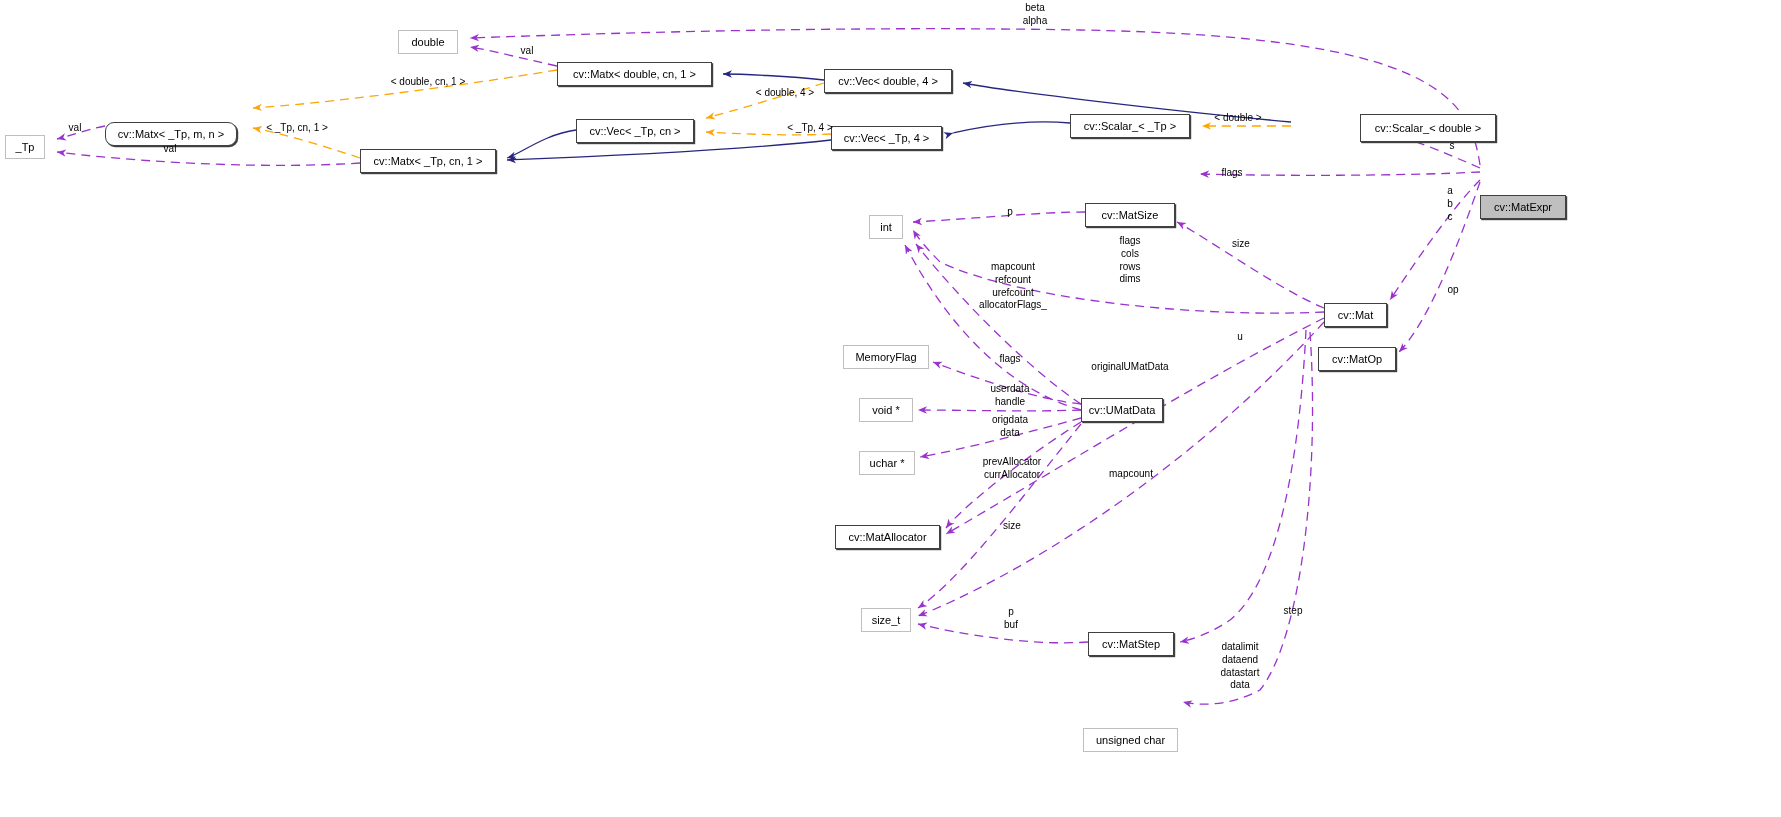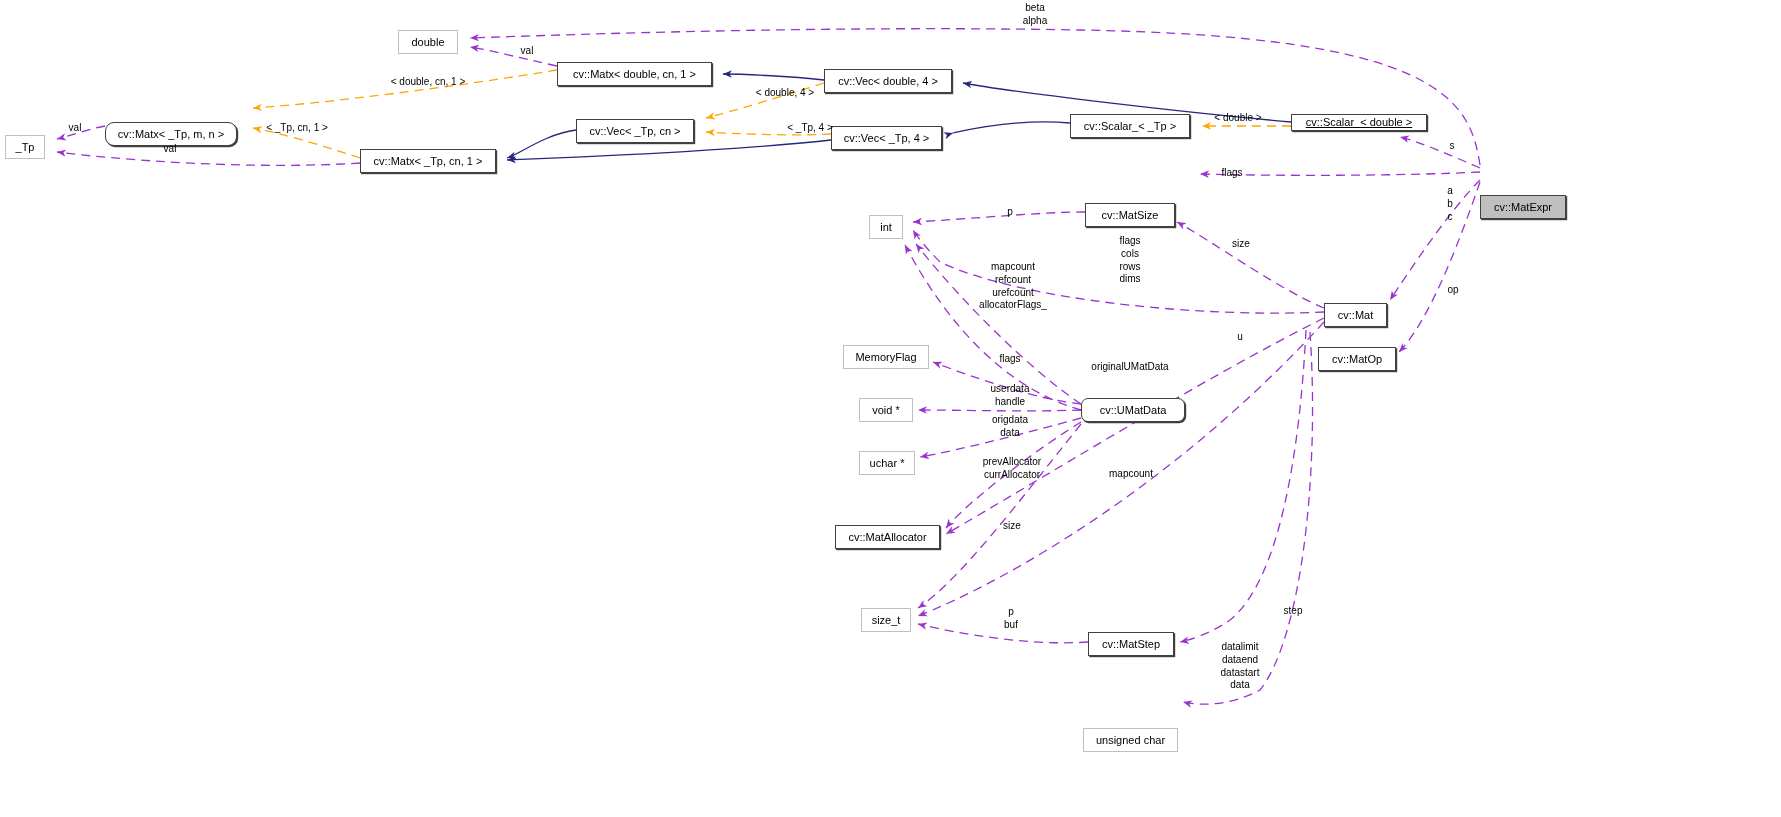--- a/index.html
+++ b/index.html
@@ -145,29 +145,29 @@
 
 <div class="node " style="left: 5px; top: 135px; width: 40px; height: 24px;">_Tp</div>
     <div class="node solid" style="left: 105px; top: 122px; width: 132px; height: 24px; border-radius: 9px;">cv::Matx&lt; _Tp, m, n &gt;</div>
     <div class="node solid" style="left: 360px; top: 149px; width: 136px; height: 24px;">cv::Matx&lt; _Tp, cn, 1 &gt;</div>
     <div class="node " style="left: 398px; top: 30px; width: 60px; height: 24px;">double</div>
     <div class="node solid" style="left: 557px; top: 62px; width: 155px; height: 24px;">cv::Matx&lt; double, cn, 1 &gt;</div>
     <div class="node solid" style="left: 576px; top: 119px; width: 118px; height: 24px;">cv::Vec&lt; _Tp, cn &gt;</div>
     <div class="node solid" style="left: 824px; top: 69px; width: 128px; height: 24px;">cv::Vec&lt; double, 4 &gt;</div>
     <div class="node solid" style="left: 831px; top: 126px; width: 111px; height: 24px;">cv::Vec&lt; _Tp, 4 &gt;</div>
     <div class="node solid" style="left: 1070px; top: 114px; width: 120px; height: 24px;">cv::Scalar_&lt; _Tp &gt;</div>
-    <div class="node solid" style="left: 1291px; top: 114px; width: 136px; height: 17px; text-decoration: underline;">cv::Scalar_&lt; double &gt;</div>
+    <div class="node solid" style="left: 1360px; top: 114px; width: 136px; height: 28px;">cv::Scalar_&lt; double &gt;</div>
     <div class="node highlight" style="left: 1480px; top: 159px; width: 86px; height: 24px; margin-top: 36px;">cv::MatExpr</div>
     <div class="node " style="left: 869px; top: 215px; width: 34px; height: 24px;">int</div>
     <div class="node solid" style="left: 1085px; top: 203px; width: 90px; height: 24px;">cv::MatSize</div>
     <div class="node solid" style="left: 1324px; top: 303px; width: 63px; height: 24px;">cv::Mat</div>
     <div class="node solid" style="left: 1318px; top: 347px; width: 78px; height: 24px;">cv::MatOp</div>
     <div class="node " style="left: 843px; top: 345px; width: 86px; height: 24px;">MemoryFlag</div>
     <div class="node " style="left: 859px; top: 398px; width: 54px; height: 24px;">void *</div>
-    <div class="node solid" style="left: 1081px; top: 398px; width: 104px; height: 24px; border-radius: 7px;">cv::UMatData</div>
+    <div class="node solid" style="left: 1081px; top: 398px; width: 82px; height: 24px;">cv::UMatData</div>
     <div class="node " style="left: 859px; top: 451px; width: 56px; height: 24px;">uchar *</div>
     <div class="node solid" style="left: 835px; top: 525px; width: 105px; height: 24px;">cv::MatAllocator</div>
     <div class="node " style="left: 861px; top: 608px; width: 50px; height: 24px;">size_t</div>
     <div class="node solid" style="left: 1088px; top: 632px; width: 86px; height: 24px;">cv::MatStep</div>
     <div class="node " style="left: 1083px; top: 728px; width: 95px; height: 24px;">unsigned char</div>
     <div class="edge-label" style="left: 1012px; top: 2px; width: 46px;">beta
 alpha</div>
     <div class="edge-label" style="left: 515px; top: 45px; width: 24px;">val</div>
     <div class="edge-label" style="left: 381px; top: 76px; width: 94px;">&lt; double, cn, 1 &gt;</div>
     <div class="edge-label" style="left: 731px; top: 87px; width: 74px; margin-left: 17px;">&lt; double, 4 &gt;</div>

